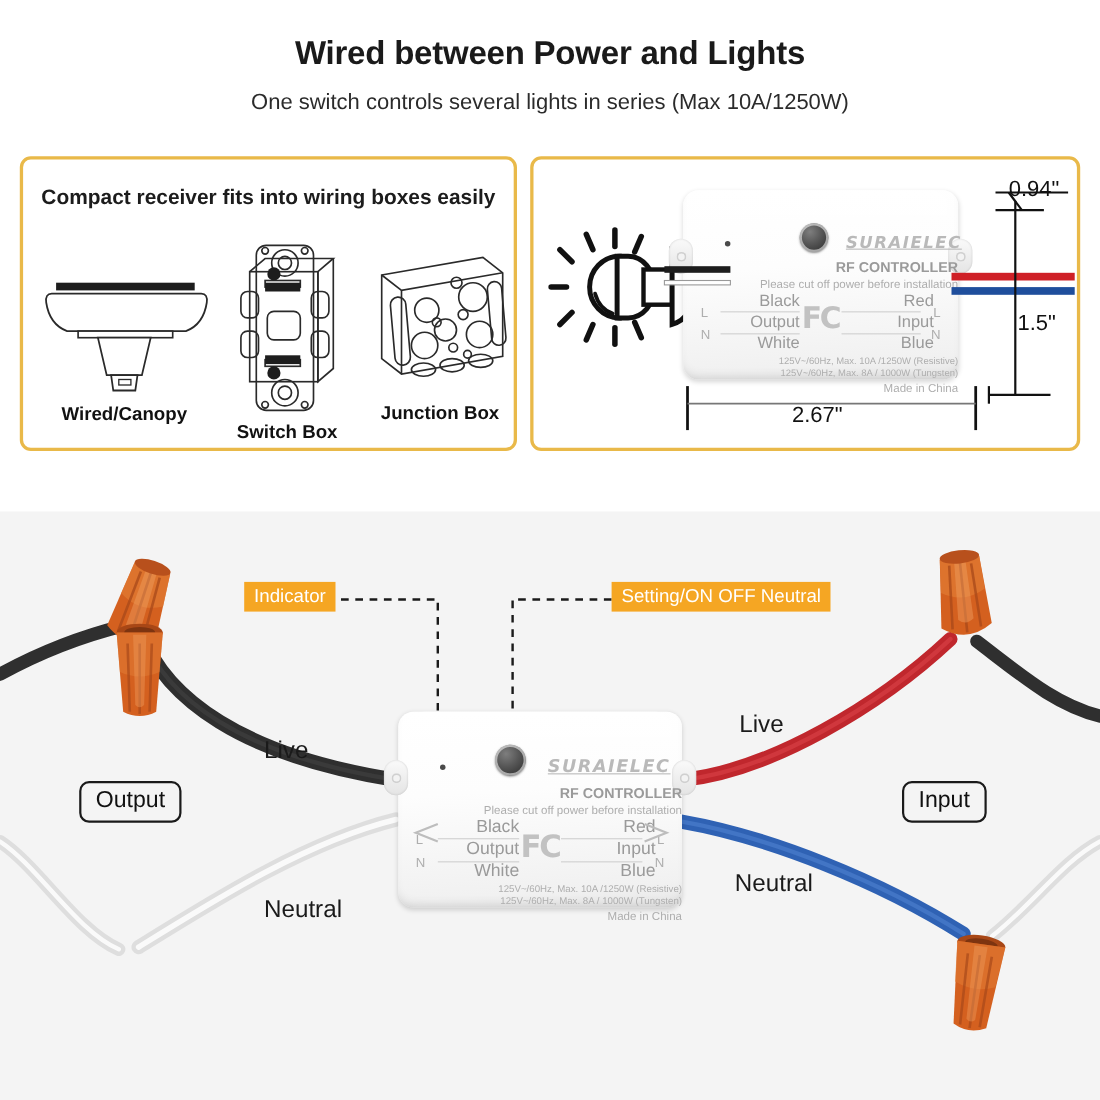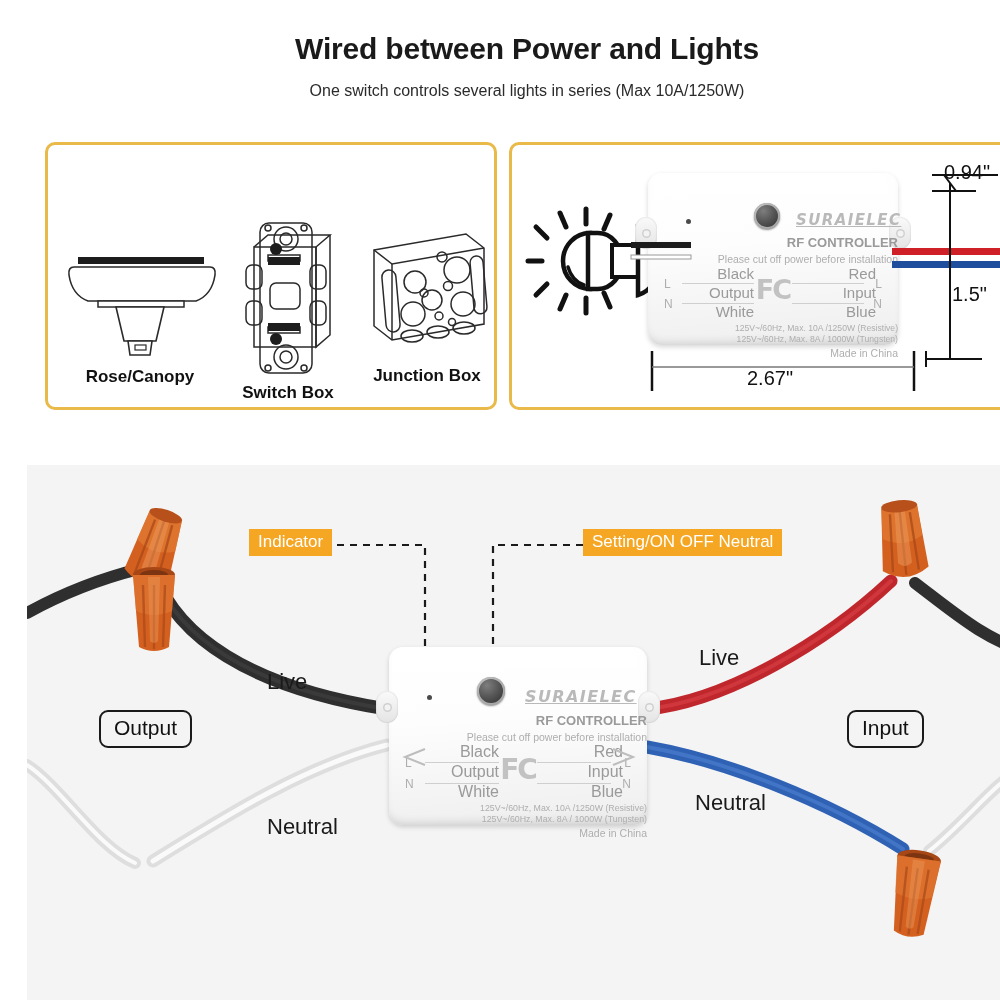--- a/index.html
+++ b/index.html
@@ -2,30 +2,30 @@
 <html><head>
 <meta charset="utf-8">
 <style>
   * { box-sizing: border-box; margin: 0; padding: 0; }
   html, body {
     width: 1000px; height: 1000px;
     font-family: "Liberation Sans", sans-serif;
     background: #ffffff;
     overflow: hidden;
   }
-  #page { position: relative; width: 952px; height: 1000px; background:#ffffff;margin-left:27px; }
+  #page { position: relative; width: 952px; height: 1000px; background:#ffffff; }
 
   
   .title {
     position:absolute; left:0; top:32px; width:1000px; text-align:center;
     font-size:30px; font-weight:bold; color:#1a1a1a; letter-spacing:-0.2px;
   }
   .subtitle {
     position:absolute; left:0; top:82px; width:1000px; text-align:center;
-    font-size:16px; color:#2b2b2b;
+    font-size:20px; color:#2b2b2b;
   }
 
   
   .panel {
     position:absolute; border:3px solid #e9b949; border-radius:10px;
     background:#ffffff;
   }
   #panel-left  { left:18px;  top:142px; width:452px; height:268px; }
   #panel-right { left:482px; top:142px; width:500px; height:268px; }
 
@@ -107,33 +107,34 @@
 </style>
 </head>
 <body>
 
 <div id="page">
 
   <div class="title">Wired between Power and Lights</div>
   <div class="subtitle">One switch controls several lights in series (Max 10A/1250W)</div>
 
   <div class="panel" id="panel-left">
+    <div class="panel-heading">Compact receiver fits into wiring boxes easily</div>
 
     <div class="box-item" style="left:12px; top:88px; width:160px;">
       <div class="art" style="height:130px;">
         <svg width="160" height="130" viewBox="0 0 160 130">
           <rect x="18" y="24" width="126" height="7" fill="#1d1d1d"></rect>
           <path d="M14 34 H150 Q156 34 155 42 Q152 62 136 68 H28 Q12 62 9 42 Q8 34 14 34 Z" fill="#fff" stroke="#2a2a2a" stroke-width="1.6"></path>
           <rect x="38" y="68" width="86" height="6" fill="#fff" stroke="#2a2a2a" stroke-width="1.5"></rect>
           <path d="M56 74 L104 74 L96 108 L64 108 Z" fill="#fff" stroke="#2a2a2a" stroke-width="1.6"></path>
           <path d="M68 108 L92 108 L90 122 L70 122 Z" fill="#fff" stroke="#2a2a2a" stroke-width="1.6"></path>
           <rect x="75" y="112" width="11" height="5" fill="#fff" stroke="#2a2a2a" stroke-width="1.2"></rect>
         </svg>
       </div>
-      <div class="box-caption">Rose/Canopy</div>
+      <div class="box-caption">Wired/Canopy</div>
     </div>
 
     <div class="box-item" style="left:176px; top:72px; width:128px;text-align:center;">
       <div class="art" style="height:162px;">
         <svg width="128" height="162" viewBox="0 0 128 162">
           <g fill="none" stroke="#2a2a2a" stroke-width="1.5">
             <rect x="30" y="30" width="62" height="100"></rect>
             <path d="M30 30 L44 18 L106 18 L92 30"></path>
             <path d="M92 30 L92 130 L106 118 L106 18"></path>
             <rect x="36" y="6" width="52" height="150" rx="9"></rect>

